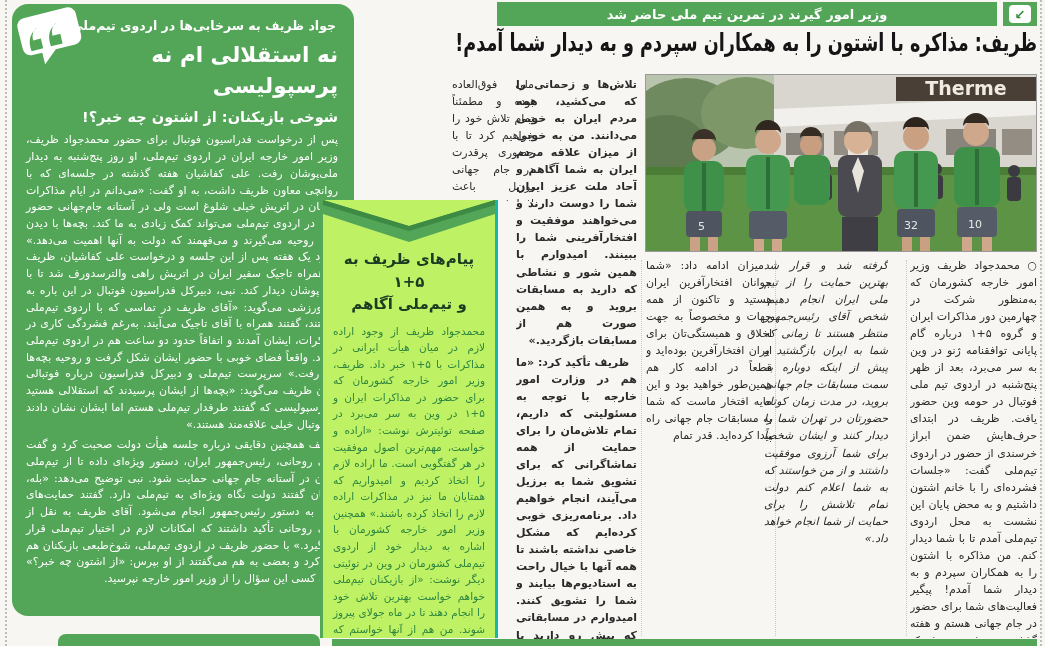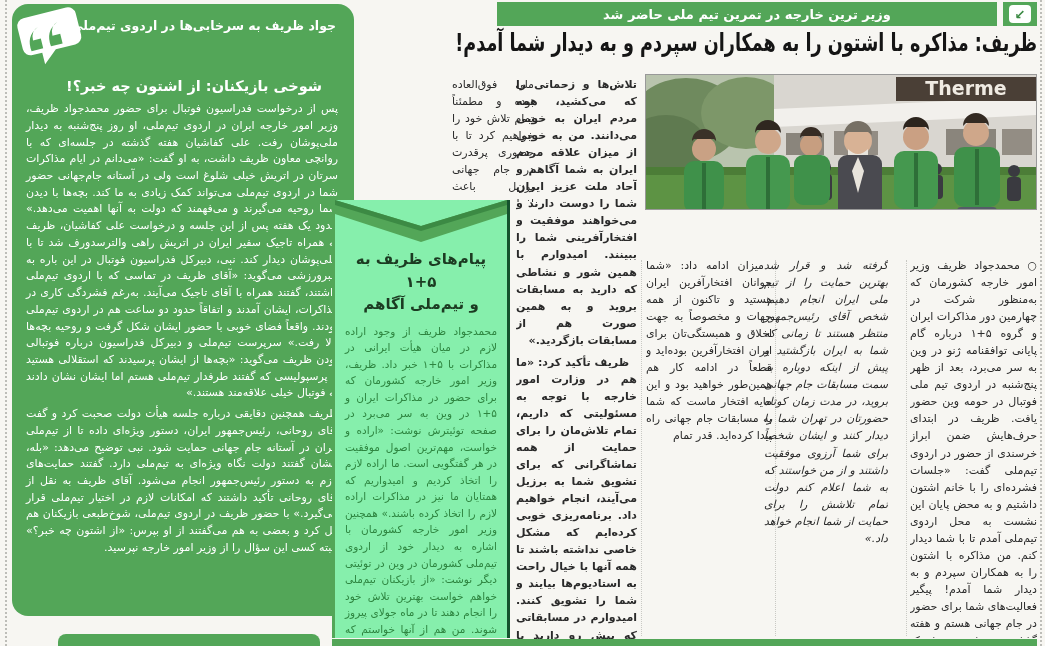--- a/index.html
+++ b/index.html
@@ -4,80 +4,80 @@
 <style>
   html,body{margin:0;padding:0;}
   body{background:#e9e8e4;font-family:"DejaVu Sans",sans-serif;}
   #page{position:relative;width:1045px;height:646px;background:#f7f6f2;overflow:hidden;margin:0 auto;}
   .dotted-v{position:absolute;top:0;bottom:0;width:0;border-left:2px dotted #bdbdb8;}
   
   #left-box{position:absolute;left:12px;top:4px;width:342px;height:612px;background:#53a658;border-radius:16px;color:#fff;direction:rtl;padding:10px 16px 10px 14px;box-sizing:border-box;overflow:hidden;}
   #quote-logo{position:absolute;left:14px;top:2px;width:74px;height:64px;}
   .l-kicker{font-size:12.5px;font-weight:bold;text-align:right;margin:4px 2px 6px 0;}
   .l-headline{font-size:21.5px;font-weight:bold;text-align:right;line-height:1.45;}
-  .l-subhead{font-size:14.5px;font-weight:bold;text-align:right;margin:8px 16px 7px;}
+  .l-subhead{font-size:14.5px;font-weight:bold;text-align:right;margin:8px 0 7px;}
   .l-body{font-size:11px;line-height:1.52;text-align:justify;}
   .l-body p{margin:0 0 4px;}
   #left-stub{position:absolute;left:58px;top:634px;width:262px;height:12px;background:#53a658;border-radius:8px 8px 0 0;}
   
   #top-bar{position:absolute;left:497px;top:2px;width:500px;height:24px;background:#53a658;display:flex;align-items:center;justify-content:center;}
   #top-bar .bar-label{color:#fff;font-weight:bold;font-size:13px;direction:rtl;}
   #jump-tile{position:absolute;left:1003px;top:2px;width:34px;height:24px;background:#53a658;display:flex;align-items:center;justify-content:center;}
   #jump-badge{width:22px;height:18px;background:#fff;border-radius:4px;display:flex;align-items:center;justify-content:center;color:#3c8a44;font-size:13px;font-weight:bold;line-height:1;}
   
   #main-headline{position:absolute;left:455px;top:28px;width:582px;direction:rtl;text-align:justify;text-align-last:justify;font-size:24.5px;font-weight:bold;color:#151515;letter-spacing:-0.5px;white-space:nowrap;transform-origin:right center;}
   
-  #photo{position:absolute;left:645px;top:74px;width:392px;height:136px;border:1px solid #999;box-sizing:border-box;overflow:hidden;background:#cfcdc8;}
+  #photo{position:absolute;left:645px;top:74px;width:392px;height:178px;border:1px solid #999;box-sizing:border-box;overflow:hidden;background:#cfcdc8;}
   
   .col{position:absolute;direction:rtl;text-align:justify;font-size:11px;line-height:1.55;color:#2a2a2a;overflow:hidden;}
   .col p{margin:0 0 5px;text-indent:8px;}
   .col p.noindent{text-indent:0;}
   #col-last{left:452px;top:76px;width:82px;height:126px;}
   #col-a{left:516px;top:76px;width:121px;height:564px;font-weight:bold;}
   #col-b{left:646px;top:257px;width:126px;height:381px;}
   #col-c{left:764px;top:257px;width:124px;height:381px;font-style:italic;}
   #col-lede{left:910px;top:257px;width:127px;height:381px;}
   .gutter{position:absolute;top:260px;height:376px;width:0;border-left:1px dotted #c9c9c4;}
   
-  #sidebar{position:absolute;left:332px;top:200px;width:178px;height:438px;background:#86efac;border-left:3px solid #53a658;border-right:3px solid #14532d;box-sizing:border-box;overflow:hidden;}
+  #sidebar{position:absolute;left:320px;top:200px;width:178px;height:438px;background:#bef264;border-left:3px solid #53a658;border-right:3px solid #14b8a6;box-sizing:border-box;overflow:hidden;}
   #sidebar-chevron{display:block;width:100%;height:46px;}
   .sb-title{direction:rtl;text-align:center;font-weight:bold;font-size:15px;color:#1c3b22;line-height:1.5;margin:2px 6px 0;}
   .sb-body{direction:rtl;text-align:justify;font-size:10.5px;line-height:1.58;color:#2e8540;margin:7px 10px 0;}
   #bottom-rule{position:absolute;left:332px;top:639px;width:705px;height:7px;background:#53a658;}
 </style>
 </head>
 <body>
 
 <div id="page">
 
   <div class="dotted-v" style="left:5px;"></div>
   <div class="dotted-v" style="left:1040px;"></div>
 
   <div id="left-box">
     <div class="l-kicker">جواد ظریف به سرخابی‌ها در اردوی تیم‌ملی:</div>
     <div class="l-headline">
-      <br>
+      <span>نه استقلالی ام نه پرسپولیسی</span><br>
     </div>
     <div class="l-subhead">شوخی بازیکنان: از اشتون چه خبر؟!</div>
     <div class="l-body">
       <p>پس از درخواست فدراسیون فوتبال برای حضور محمدجواد ظریف، وزیر امور خارجه ایران در اردوی تیم‌ملی، او روز پنج‌شنبه به دیدار ملی‌پوشان رفت. علی کفاشیان هفته گذشته در جلسه‌ای که با روانچی معاون ظریف داشت، به او گفت: «می‌دانم در ایام مذاکرات سرتان در اتریش خیلی شلوغ است ولی در آستانه جام‌جهانی حضور شما در اردوی تیم‌ملی می‌تواند کمک زیادی به ما کند. بچه‌ها با دیدن شما روحیه می‌گیرند و می‌فهمند که دولت به آنها اهمیت می‌دهد.» حدود یک هفته پس از این جلسه و درخواست علی کفاشیان، ظریف به همراه تاجیک سفیر ایران در اتریش راهی والترسدورف شد تا با ملی‌پوشان دیدار کند. نبی، دبیرکل فدراسیون فوتبال در این باره به خبرورزشی می‌گوید: «آقای ظریف در تماسی که با اردوی تیم‌ملی داشتند، گفتند همراه با آقای تاجیک می‌آیند. به‌رغم فشردگی کاری در مذاکرات، ایشان آمدند و اتفاقاً حدود دو ساعت هم در اردوی تیم‌ملی بودند. واقعاً فضای خوبی با حضور ایشان شکل گرفت و روحیه بچه‌ها بالا رفت.» سرپرست تیم‌ملی و دبیرکل فدراسیون درباره فوتبالی بودن ظریف می‌گوید: «بچه‌ها از ایشان پرسیدند که استقلالی هستید یا پرسپولیسی که گفتند طرفدار تیم‌ملی هستم اما ایشان نشان دادند به فوتبال خیلی علاقه‌مند هستند.»</p>
       <p>ظریف همچنین دقایقی درباره جلسه هیأت دولت صحبت کرد و گفت آقای روحانی، رئیس‌جمهور ایران، دستور ویژه‌ای داده تا از تیم‌ملی ایران در آستانه جام جهانی حمایت شود. نبی توضیح می‌دهد: «بله، ایشان گفتند دولت نگاه ویژه‌ای به تیم‌ملی دارد. گفتند حمایت‌های لازم به دستور رئیس‌جمهور انجام می‌شود. آقای ظریف به نقل از آقای روحانی تأکید داشتند که امکانات لازم در اختیار تیم‌ملی قرار می‌گیرد.» با حضور ظریف در اردوی تیم‌ملی، شوخ‌طبعی بازیکنان هم گل کرد و بعضی به هم می‌گفتند از او بپرس: «از اشتون چه خبر؟» البته کسی این سؤال را از وزیر امور خارجه نپرسید.</p>
     </div>
   </div>
 
   <svg id="quote-logo" viewBox="0 0 74 64">
     <g transform="rotate(-14 37 32)">
       <path d="M14 10 h44 a8 8 0 0 1 8 8 v22 a8 8 0 0 1 -8 8 h-20 l-14 12 v-12 h-10 a8 8 0 0 1 -8 -8 v-22 a8 8 0 0 1 8 -8 z" fill="#ffffff"></path>
       <path d="M26 22 q-8 2 -8 12 h8 v10 h-12 q-2 -16 12 -22 z M46 22 q-8 2 -8 12 h8 v10 h-12 q-2 -16 12 -22 z" fill="#53a658"></path>
     </g>
   </svg>
   <div id="left-stub"></div>
 
   <div id="top-bar">
-    <span class="bar-label">وزیر ترین خارجه در تمرین تیم ملی حاضر شد</span>
+    <span class="bar-label">وزیر امور گیرند در تمرین تیم ملی حاضر شد</span>
   </div>
   <div id="jump-tile">
     <span id="jump-badge">↙</span>
   </div>
 
   <div id="main-headline" style="transform: scaleX(0.719407);">ظریف: مذاکره با اشتون را به همکاران سپردم و به دیدار شما آمدم!</div>
 
   <div id="photo">
     <svg width="392" height="178" viewBox="0 0 392 178">
 

